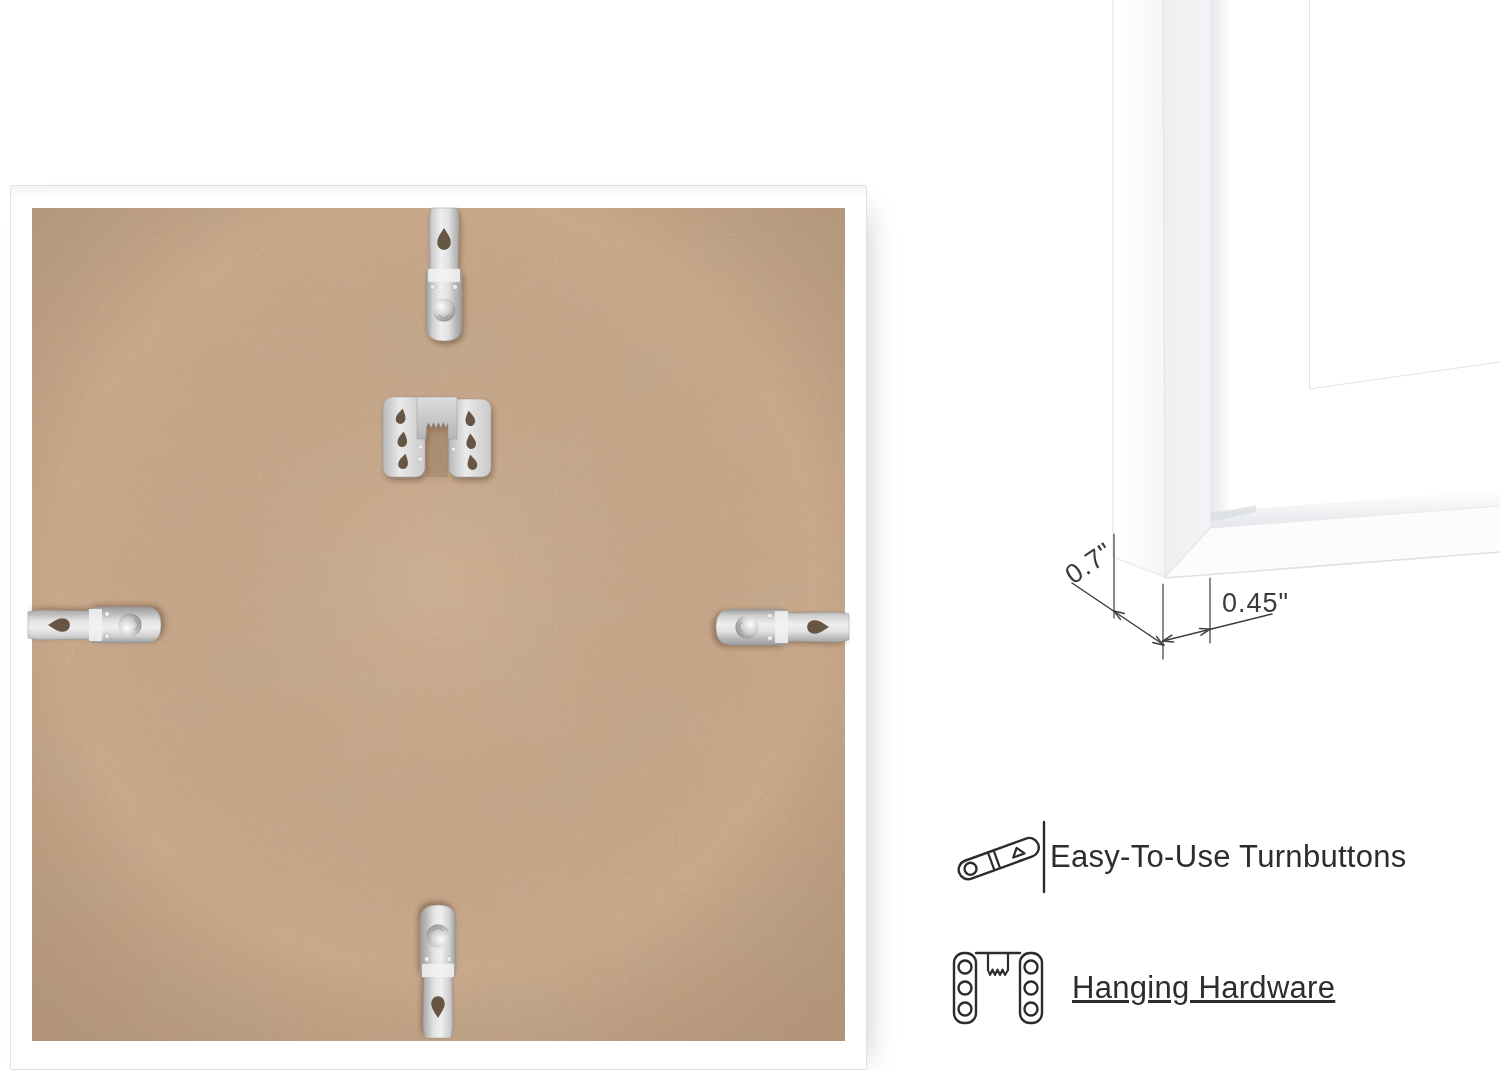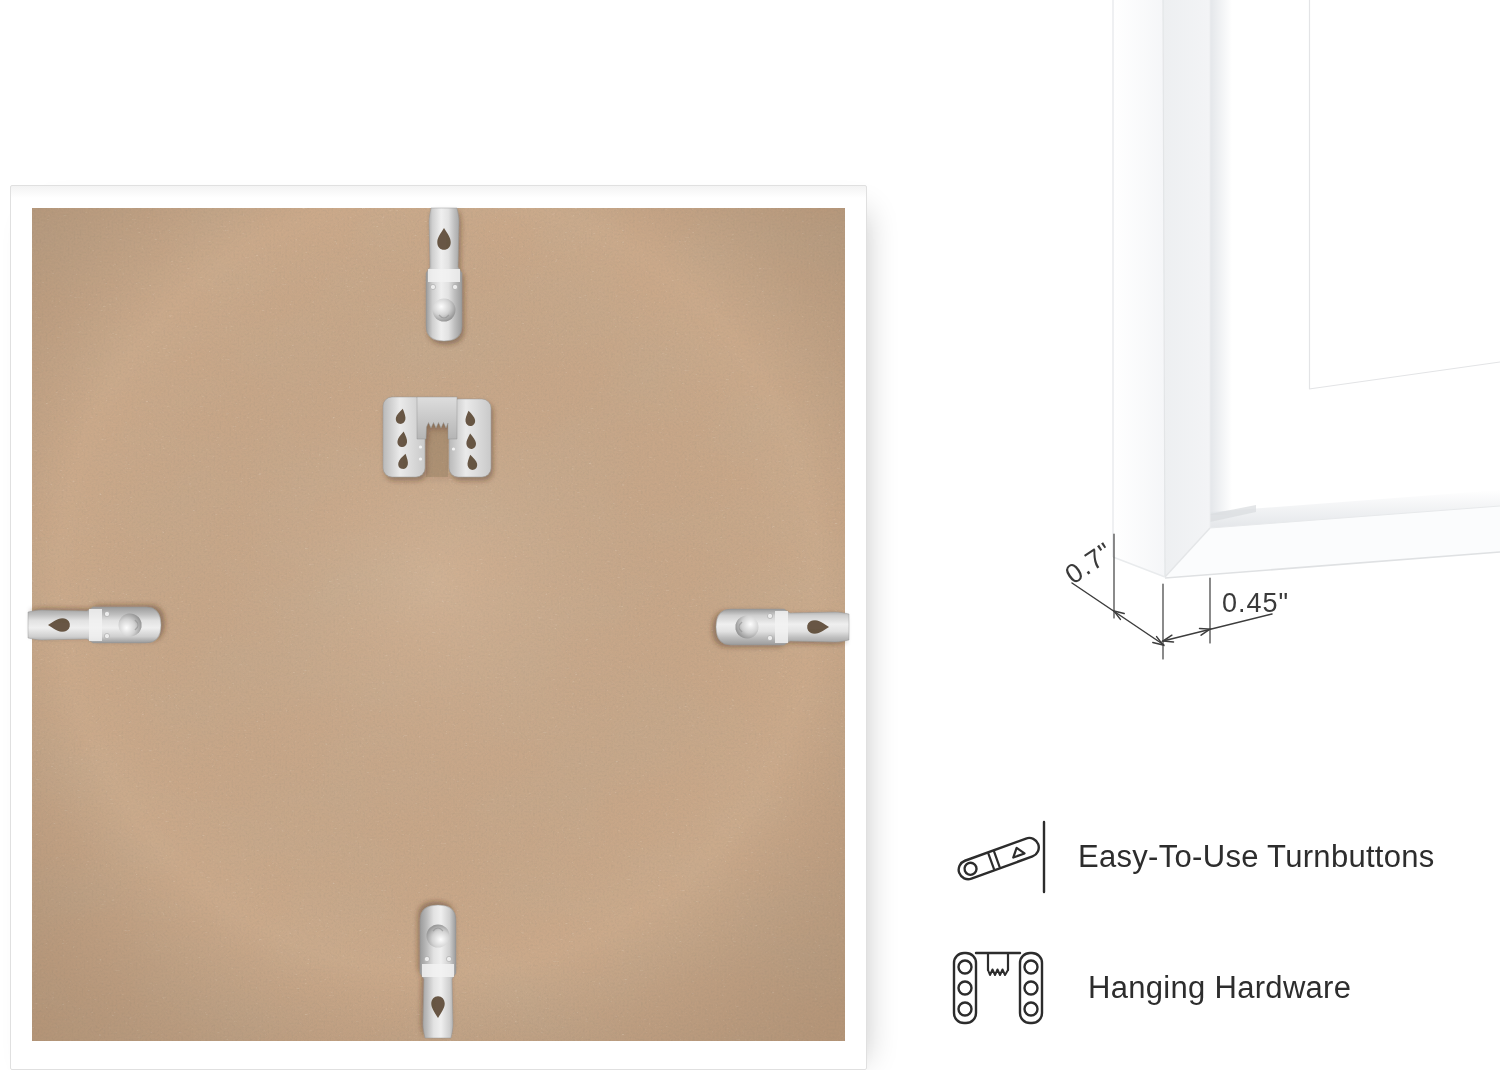--- a/index.html
+++ b/index.html
@@ -21,23 +21,23 @@
   .hardware{position:absolute;left:0;top:0;}
 
   
   .closeup{position:absolute;left:1060px;top:0;}
   .dim-text{font-family:"Liberation Sans",sans-serif;font-size:27px;fill:#3a3a3a;letter-spacing:1px;}
 
   
   .feature{position:absolute;display:flex;align-items:center;}
   .feature-label{color:#2d2d2d;font-size:31px;font-weight:500;letter-spacing:.3px;white-space:nowrap;}
   #feature-turnbuttons{left:950px;top:820px;height:74px;}
-  #feature-turnbuttons .feature-label{margin-left:28px;}
+  #feature-turnbuttons .feature-label{}
   #feature-hanging{left:952px;top:950px;height:76px;}
-  #feature-hanging .feature-label{margin-left:44px;}
+  #feature-hanging .feature-label{margin-left:28px;text-decoration:underline;}
 </style>
 </head>
 <body>
 
 <div class="stage">
 
   <div class="frame-back">
 
     <div class="mdf">
       <svg width="813" height="833" viewBox="0 0 813 833" preserveAspectRatio="none">

